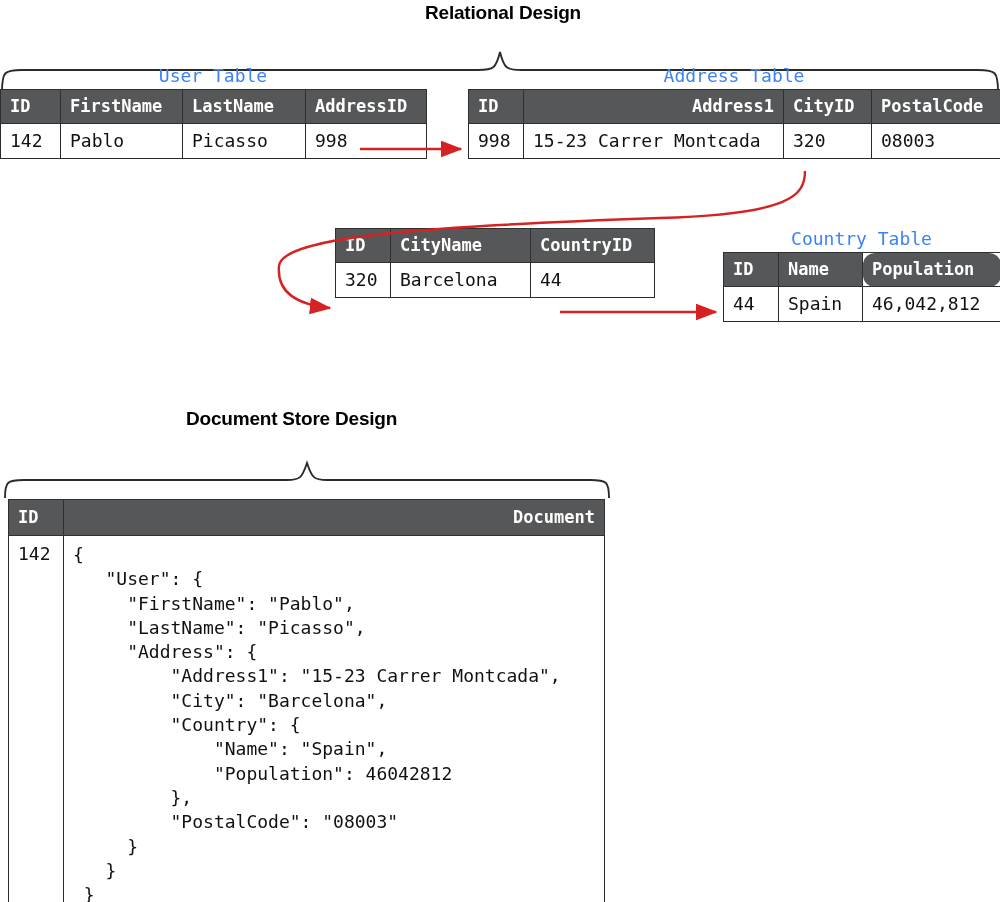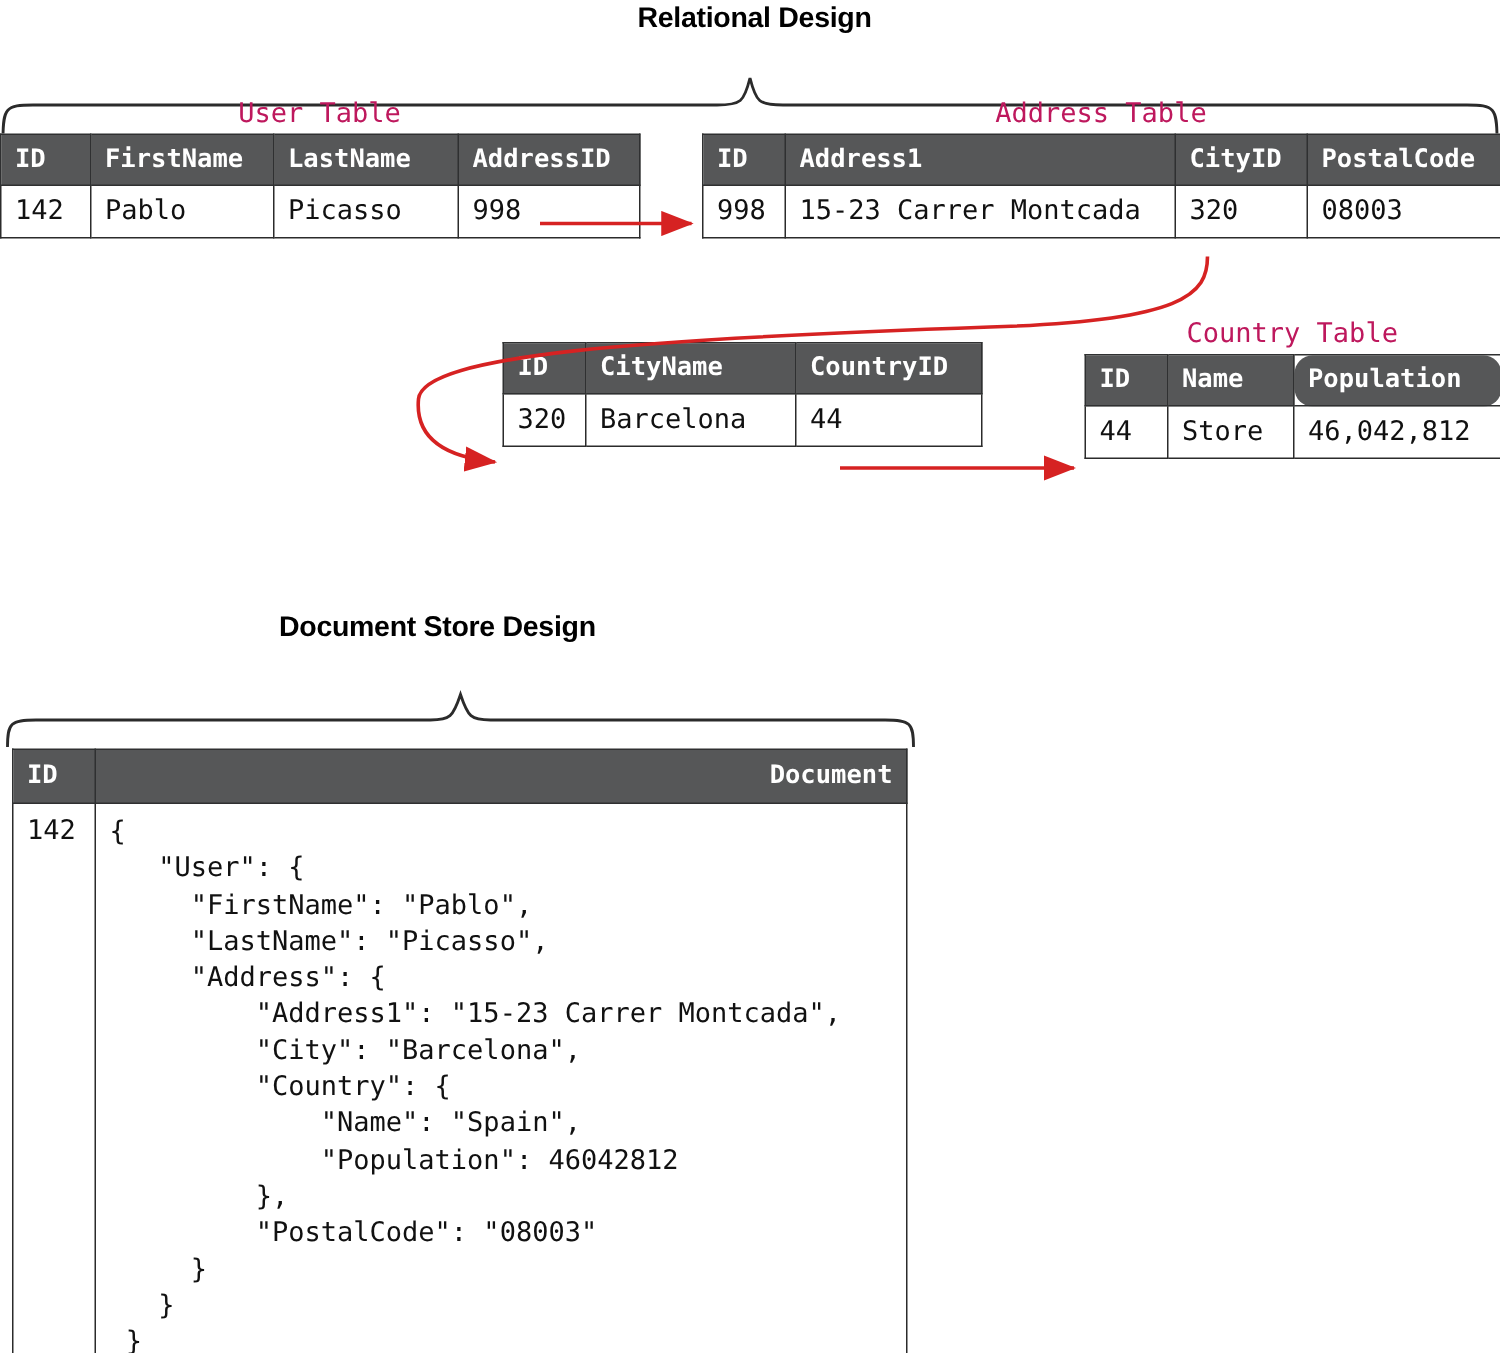--- a/index.html
+++ b/index.html
@@ -24,21 +24,21 @@
   }
 
   
   .brace{position:absolute;}
 
   
   .tbl-wrap{position:absolute;}
   .tbl-caption{
     font-family:"DejaVu Sans Mono","Liberation Mono",monospace;
     font-size:18px;
-    color:#be185d;
+    color:#3b82f6;
     text-align:center;
     letter-spacing:0px;
     margin-bottom:3px;
     white-space:nowrap;
   }
   table.dbt{
     border-collapse:collapse;
     table-layout:fixed;
     background:#ffffff;
     font-family:"DejaVu Sans Mono","Liberation Mono",monospace;
@@ -147,21 +147,21 @@
       </tbody>
     </table>
   </div>
 
   <div class="tbl-wrap" style="left:468px;top:65px;">
     <div class="tbl-caption" style="width:532px;">Address Table</div>
     <table class="dbt" style="width:532px;">
       <thead>
         <tr>
           <th style="width:55px;">ID</th>
-          <th style="width:260px;">Address1</th>
+          <th style="width:260px;text-align:right;">Address1</th>
           <th style="width:88px;">CityID</th>
           <th style="width:129px;margin-top:16px;">PostalCode</th>
         </tr>
       </thead>
       <tbody>
         <tr>
           <td class="v-orange">998</td>
           <td>15-23 Carrer Montcada</td>
           <td class="v-green">320</td>
           <td>08003</td>
@@ -182,34 +182,34 @@
       <tbody>
         <tr>
           <td class="v-green">320</td>
           <td>Barcelona</td>
           <td class="v-blue">44</td>
         </tr>
       </tbody>
     </table>
   </div>
 
-  <div class="tbl-wrap" style="left:723px;top:212px;">
+  <div class="tbl-wrap" style="left:723px;top:228px;">
     <div class="tbl-caption" style="width:277px;">Country Table</div>
     <table class="dbt" style="width:277px;">
       <thead>
         <tr>
           <th style="width:55px;">ID</th>
           <th style="width:84px;">Name</th>
           <th style="width:138px;border-radius:12px;">Population</th>
         </tr>
       </thead>
       <tbody>
         <tr>
           <td class="v-blue">44</td>
-          <td>Store</td>
+          <td>Spain</td>
           <td>46,042,812</td>
         </tr>
       </tbody>
     </table>
   </div>
 
   <svg class="arrows" viewBox="0 0 1000 902">
     <defs>
       <marker id="arrowhead" markerWidth="9" markerHeight="7" refX="8.4" refY="3.5" orient="auto" markerUnits="strokeWidth">
         <polygon points="0,0 9,3.5 0,7" fill="#d62222"></polygon>

